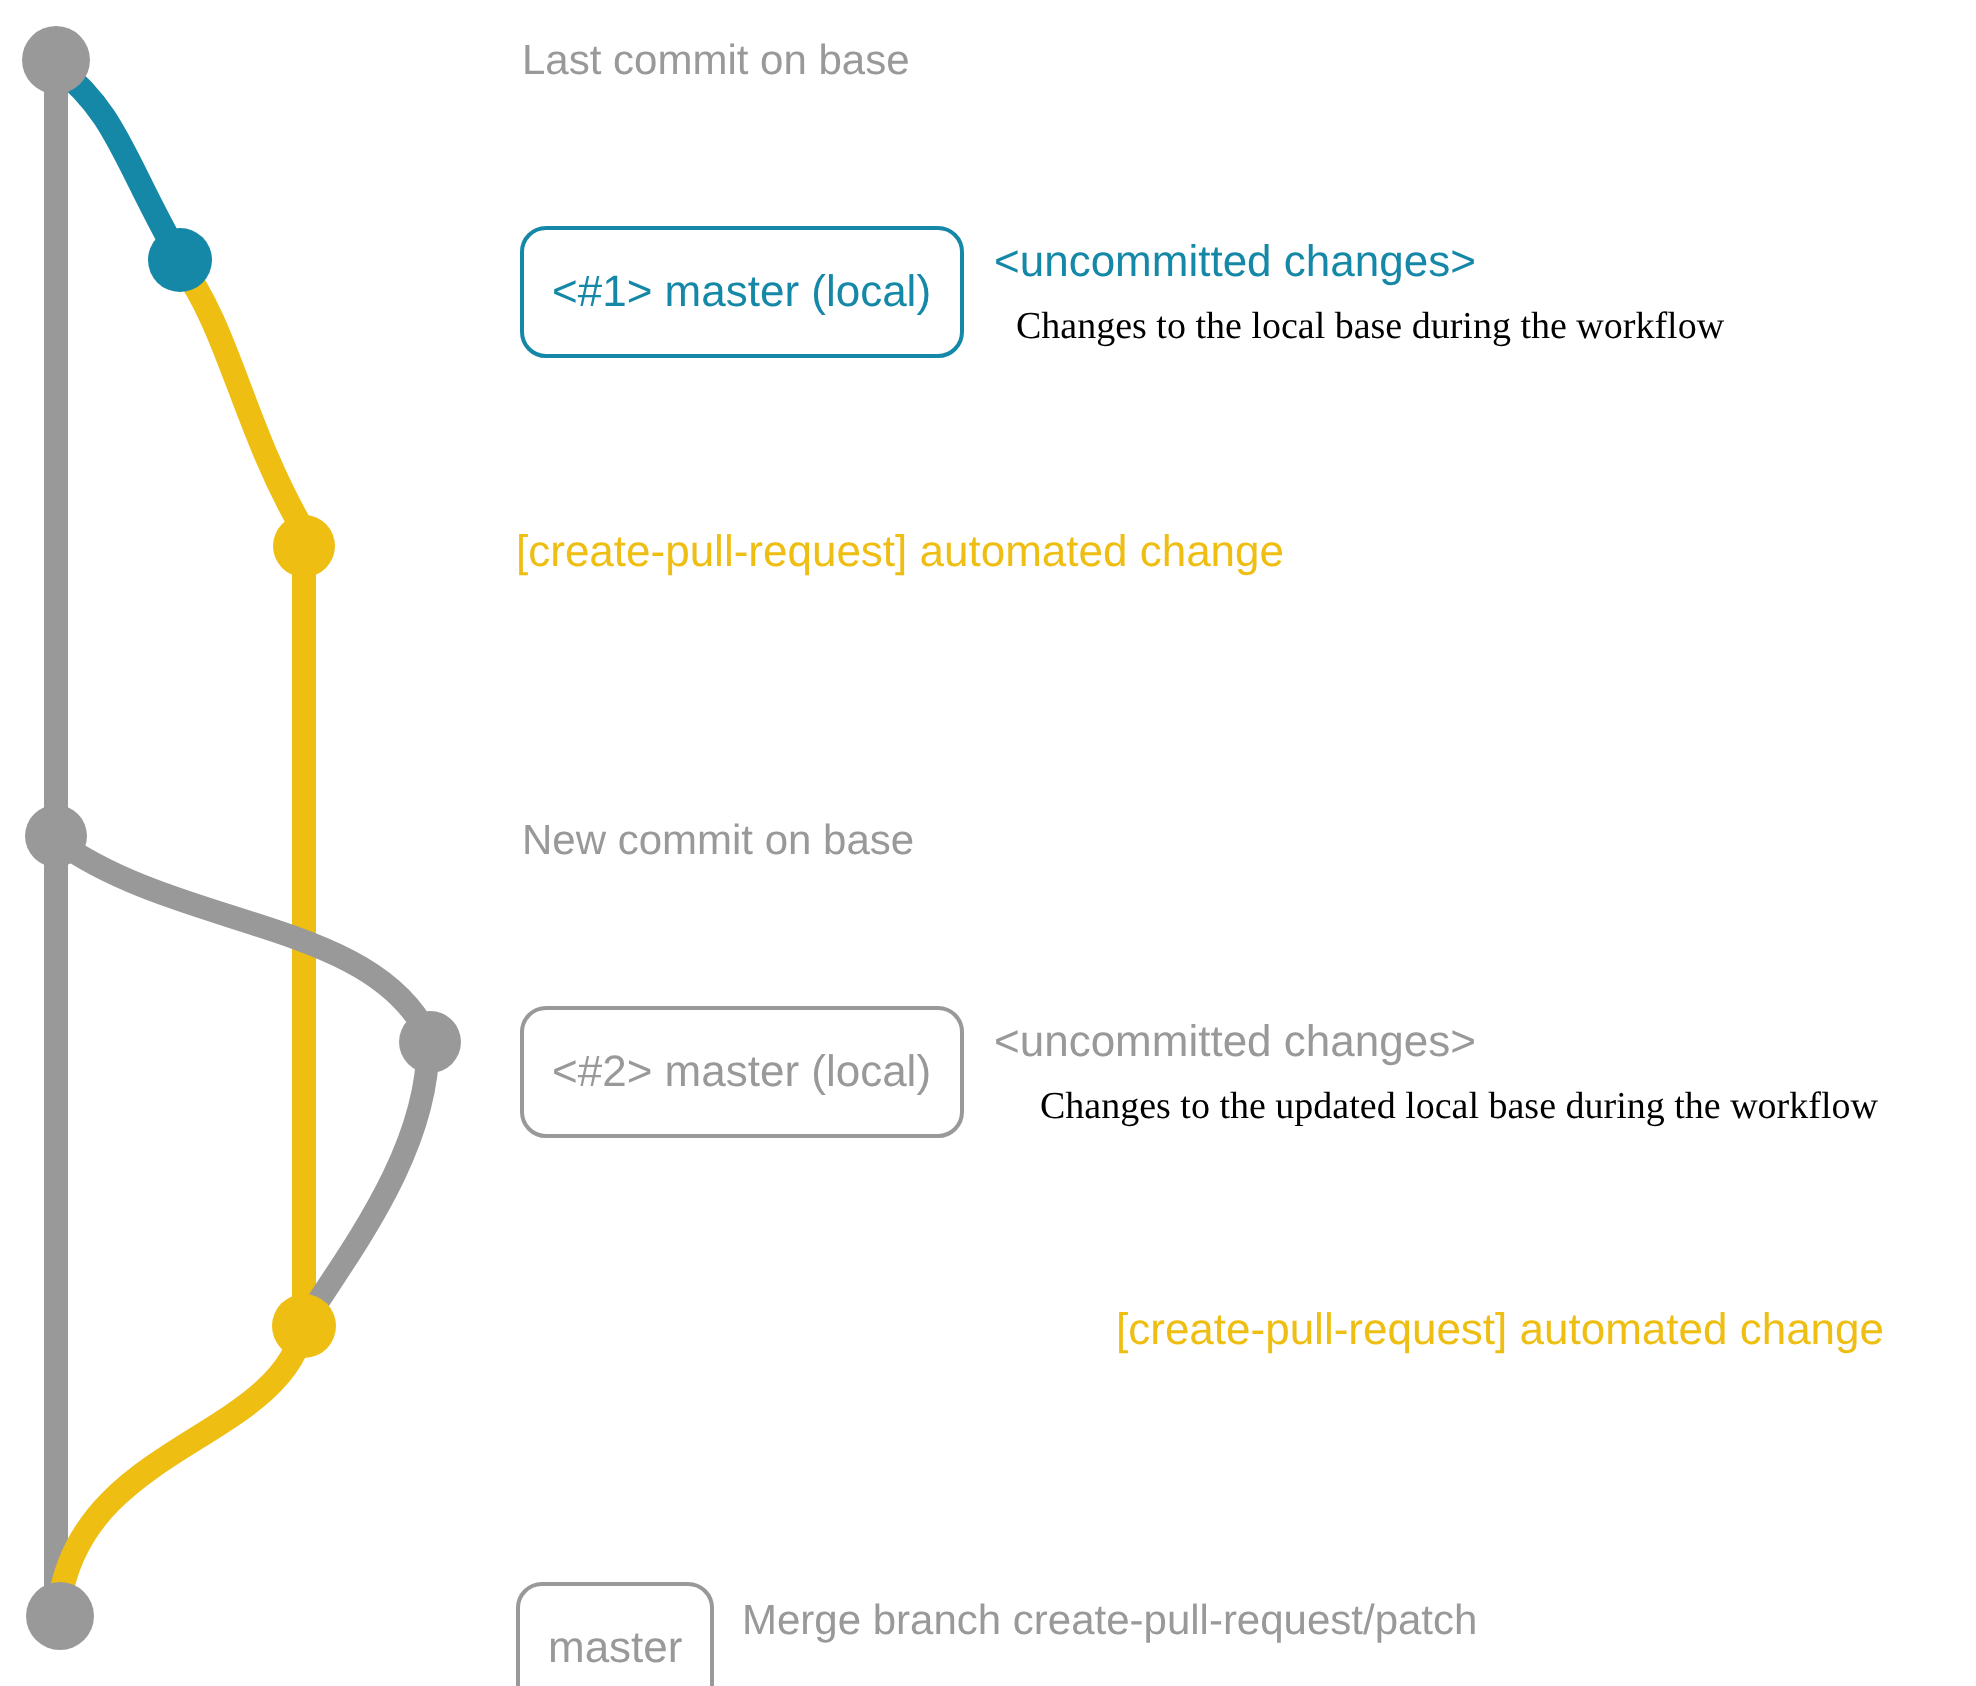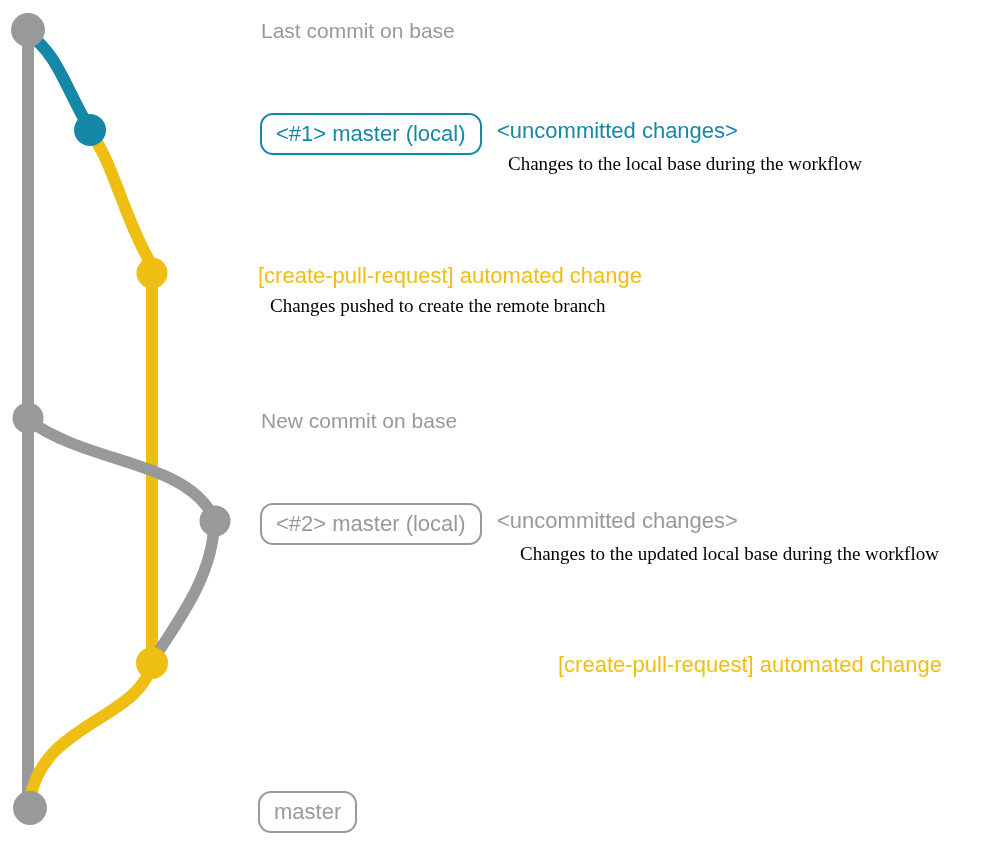--- a/index.html
+++ b/index.html
@@ -45,21 +45,21 @@
     position: absolute;
     font-size: 22px;
     line-height: 26px;
     white-space: nowrap;
   }
   .badge {
     position: absolute;
     box-sizing: border-box;
     border: 2px solid;
     border-radius: 13px;
-    padding: 6px 14px;
+    padding: 18px 14px;
     font-size: 22px;
     line-height: 26px;
     white-space: nowrap;
   }
   .desc {
     position: absolute;
     font-family: "Liberation Serif", serif;
     font-size: 19px;
     line-height: 22px;
     color: var(--text, #000000);
@@ -99,25 +99,25 @@
     <circle cx="30" cy="808" r="17" class="fill-gray"></circle>
   </svg>
 
   <div class="label c-gray" style="left:261px; top:18px;">Last commit on base</div>
 
   <div class="badge c-teal" style="left:260px; top:113px;">&lt;#1&gt; master (local)</div>
   <div class="title c-teal" style="left:497px; top:118px;">&lt;uncommitted changes&gt;</div>
   <div class="desc" style="left:508px; top:153px;">Changes to the local base during the workflow</div>
 
   <div class="title c-yellow" style="left:258px; top:263px;">[create-pull-request] automated change</div>
-  <div class="desc" style="left:270px; top:295px;">Changes pushed to create the remote branch</div>
 
   <div class="label c-gray" style="left:261px; top:408px;">New commit on base</div>
 
   <div class="badge c-gray" style="left:260px; top:503px;">&lt;#2&gt; master (local)</div>
   <div class="title c-gray" style="left:497px; top:508px;">&lt;uncommitted changes&gt;</div>
   <div class="desc" style="left:510px; top:543px;margin-left:10px;">Changes to the updated local base during the workflow</div>
 
   <div class="title c-yellow" style="left:558px; top:652px;">[create-pull-request] automated change</div>
 
   <div class="badge c-gray" style="left:258px; top:791px;text-align:center;">master</div>
+  <div class="label c-gray" style="left:371px; top:798px;">Merge branch create-pull-request/patch</div>
 
 </div>
 
 </body></html>

